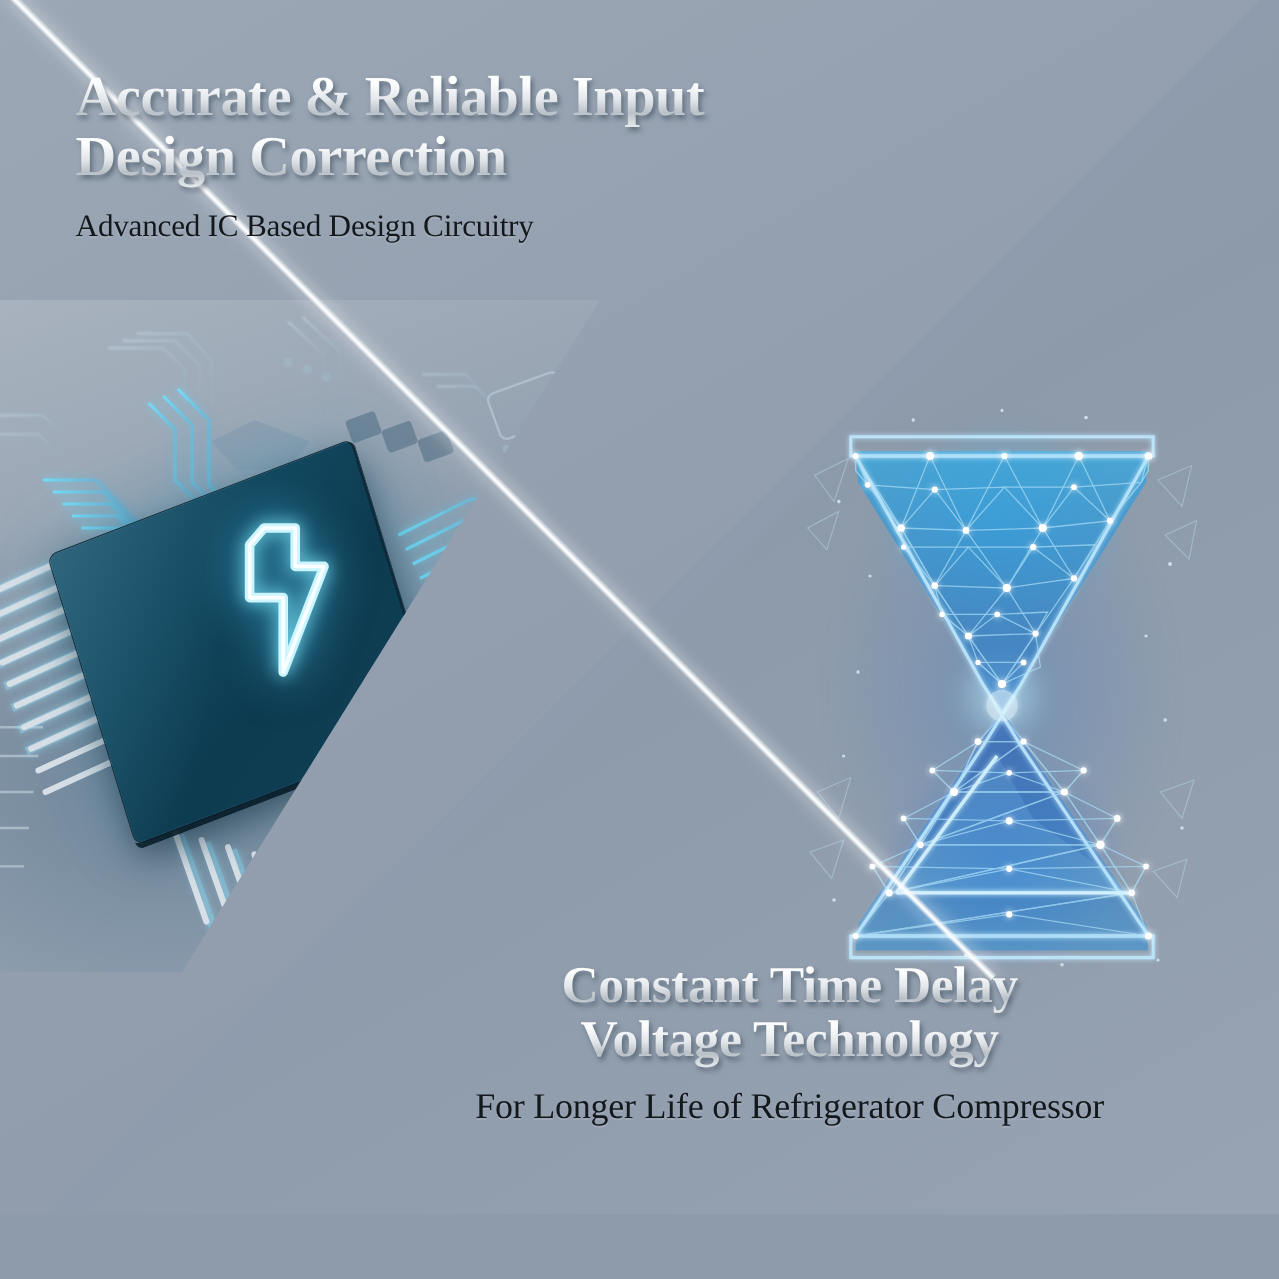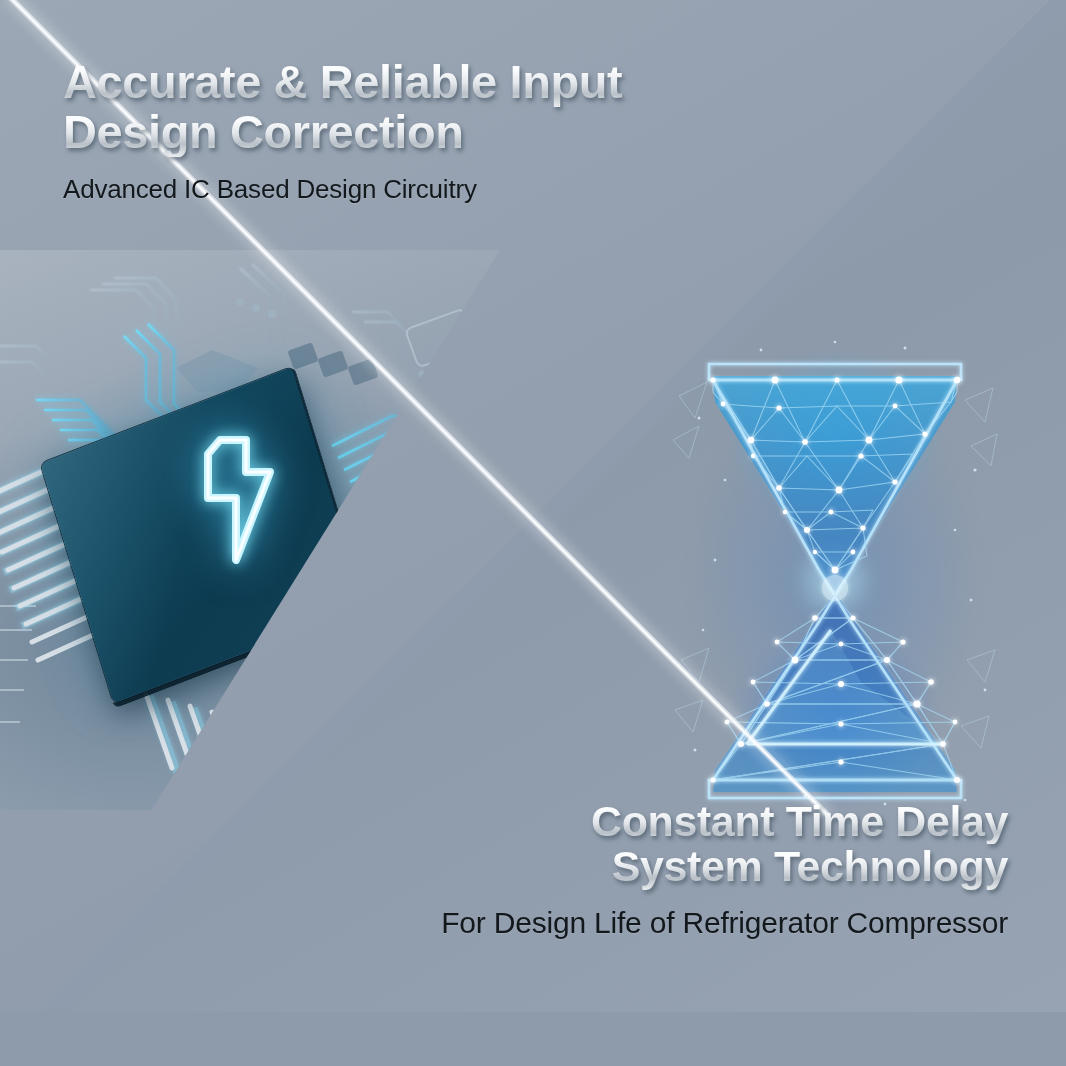--- a/index.html
+++ b/index.html
@@ -1,18 +1,18 @@
 <!DOCTYPE html>
 <html><head>
 <meta charset="utf-8">
 <style>
   html,body{margin:0;padding:0;background:#8e9bab;}
   #stage{
     position:relative;width:1066px;height:1012px;overflow:hidden;
-    font-family:Liberation Sans, sans-serif;
+    font-family:Liberation Serif, serif;
     background:linear-gradient(135deg,#9aa6b4 0%,#919eae 38%,#8e9bac 55%,#96a2b1 100%);
   }
 
   
   .panel-tl{
     position:absolute;inset:0;
     background:linear-gradient(150deg,#9ba7b5 0%,#939fae 45%,#8d99a9 100%);
     clip-path:polygon(0 0, 1050px 0, 0 1050px);
   }
   .panel-br{
@@ -101,21 +101,21 @@
   .subline{
     color:#13181d;font-weight:400;letter-spacing:-.2px;
     font-stretch:condensed;
     text-shadow:0 1px 0 rgba(255,255,255,.12);
   }
 
   #text-top{position:absolute;left:63px;top:57px;width:620px;}
   #text-top .headline{font-size:47px;}
   #text-top .subline{font-size:26px;margin-top:17px;}
 
-  #text-bottom{position:absolute;right:58px;bottom:72px;width:700px;text-align:right;}
+  #text-bottom{position:absolute;right:58px;bottom:72px;width:700px;text-align:center;}
   #text-bottom .headline{font-size:43px;}
   #text-bottom .subline{font-size:30px;margin-top:16px;}
 </style>
 </head>
 <body>
 
 <div id="stage">
 
   <div class="panel-tl"></div>
   <div class="panel-br"></div>
@@ -479,17 +479,17 @@
   <div class="divider"></div>
 
   <div id="text-top">
     <div class="headline">Accurate &amp; Reliable Input</div>
     <div class="headline">Design Correction</div>
     <div class="subline">Advanced IC Based Design Circuitry</div>
   </div>
 
   <div id="text-bottom">
     <div class="headline">Constant Time Delay</div>
-    <div class="headline">System Technology</div>
-    <div class="subline">For Design Life of Refrigerator Compressor</div>
+    <div class="headline">Voltage Technology</div>
+    <div class="subline">For Longer Life of Refrigerator Compressor</div>
   </div>
 
 </div>
 
 </body></html>

